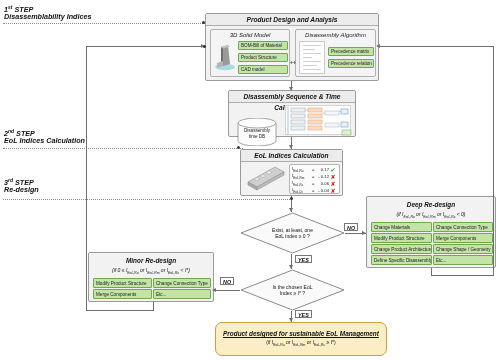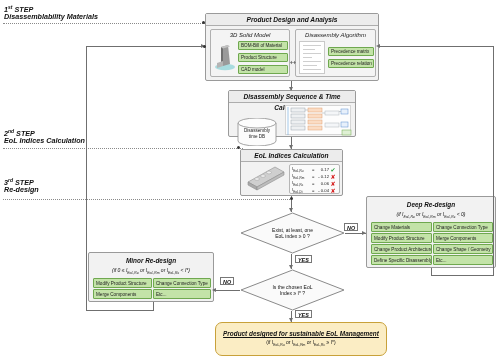--- a/index.html
+++ b/index.html
@@ -88,21 +88,21 @@
   .sched{background:#fdfdfd;border:1px solid #d5d5d5;}
 </style>
 </head>
 <body>
 
 <div id="stage">
 
   <div class="abs step-label" style="left:4px;top:3px;">
     <span>1</span><sup>st</sup>&nbsp;<span>STEP</span>
   </div>
-  <div class="abs step-label" style="left:4px;top:12px;">Disassemblability Materials</div>
+  <div class="abs step-label" style="left:4px;top:12px;">Disassemblability Indices</div>
   <div class="abs sep" style="left:3px;top:22.5px;width:210px;"></div>
 
   <div class="abs step-label" style="left:4px;top:127px;">
     <span>2</span><sup>nd</sup>&nbsp;<span>STEP</span>
   </div>
   <div class="abs step-label" style="left:4px;top:136px;">EoL Indices Calculation</div>
   <div class="abs sep" style="left:3px;top:147.5px;width:240px;"></div>
 
   <div class="abs step-label" style="left:4px;top:176px;">
     <span>3</span><sup>rd</sup>&nbsp;<span>STEP</span>

